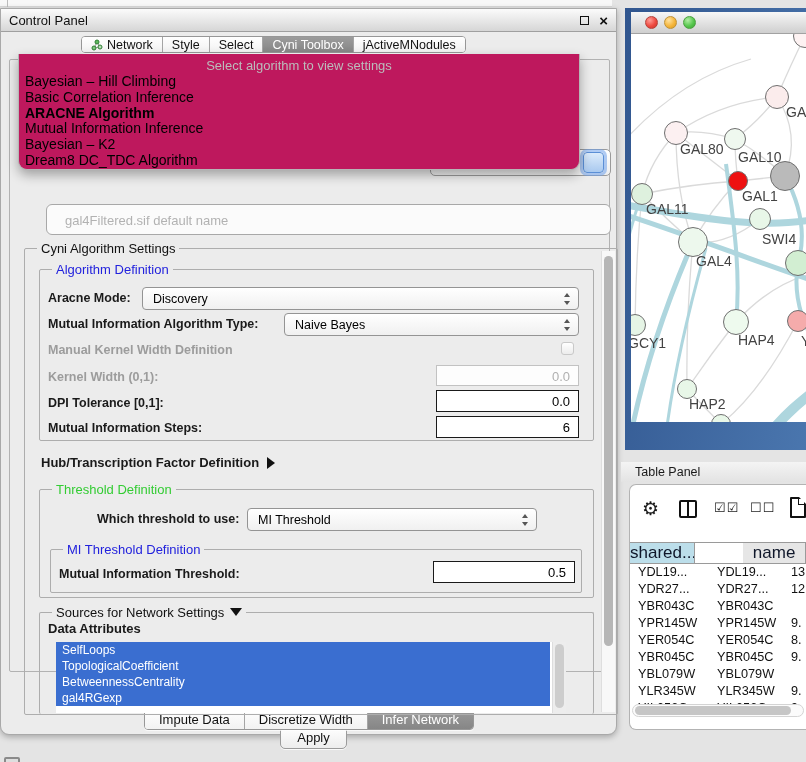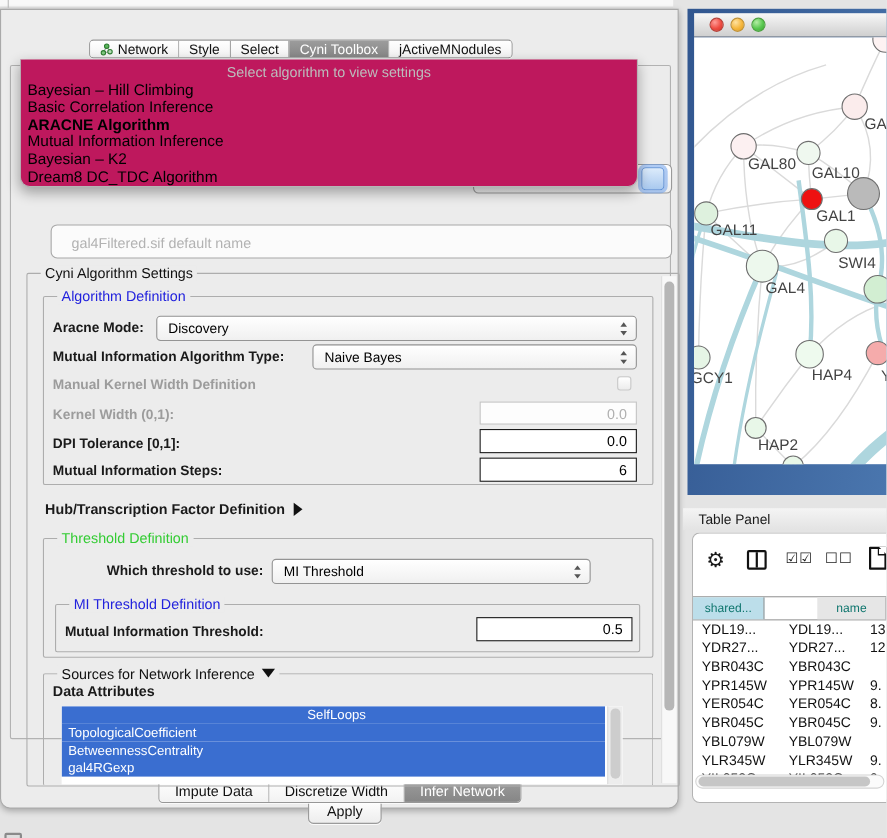--- a/index.html
+++ b/index.html
@@ -118,21 +118,21 @@
   #tp-toolbar { position:absolute; left:0; top:6px; width:100%; height:44px; }
   .gear-ic { position:absolute; left:12px; top:6px; font-size:19px; color:#1a1a1a; }
   .split-ic { position:absolute; left:49px; top:9px; width:18px; height:18px; border:2px solid #111; border-radius:2px; }
   .split-ic:before { content:""; position:absolute; left:6px; top:0; width:2px; height:14px; background:#111; }
   .cbpair { position:absolute; top:9px; font-size:13px; color:#1a1a1a; letter-spacing:1px; }
   .cb-checked { left:84px; }
   .cb-unchecked { left:120px; }
   .file-ic { position:absolute; left:160px; top:6px; width:16px; height:21px; border:2px solid #111; border-radius:1px; background:#fff; }
   .file-ic:before { content:""; position:absolute; right:-2px; top:-2px; border-left:7px solid transparent; border-top:7px solid #fff; box-shadow:-1px 1px 0 #111; }
   #tp-header { position:absolute; left:0; top:57px; width:100%; height:22px; display:flex; border-top:1px solid #9a9a9a; border-bottom:1px solid #9a9a9a; }
-  .hcell { height:100%; font-size:11px; color:#0f766e; text-align:center; line-height:20px; border-right:1px solid #9a9a9a; overflow:hidden; white-space:nowrap; }
+  .hcell { height:100%; font-size:17px; color:#0f172a; text-align:center; line-height:20px; border-right:1px solid #9a9a9a; overflow:hidden; white-space:nowrap; }
   .hcell.hl { background:#bcdeea; } .hcell.plain { background:#e6e6e6; }
   .hcell.c0 { width:81px; } .hcell.c1 { width:78px;margin-left:48px; } .hcell.c2 { flex:1; border-right:none; }
   #tp-body { position:absolute; left:0; top:79px; width:100%; height:150px; overflow:hidden; }
   .trow { display:flex; height:17px; }
   .tcell { font-size:12.7px; color:#111; white-space:nowrap; overflow:hidden; line-height:17px; }
   .tcell.c0 { width:81px; padding-left:8px; } .tcell.c1 { width:78px; padding-left:6px; } .tcell.c2 { flex:1; padding-left:2px; }
   #tp-hscroll { position:absolute; left:2px; top:219px; width:172px; height:13px; background:#fbfbfb; border:1px solid #d4d4d4; border-radius:7px; z-index:3; }
   #tp-hscroll .thumb { position:absolute; left:2px; top:1px; width:156px; height:9px; background:#c6c6c6; border-radius:5px; }
 
   #corner-icon { position:absolute; left:4px; top:757px; width:16px; height:14px; border:2px solid #8a8a8a; background:#dedede; border-radius:2px; }
@@ -140,20 +140,25 @@
 </head>
 <body>
 
 <div id="root">
 
   <div id="top-strip">
       <div class="tick"></div>
     </div>
 
   <div id="control-panel">
+    <div class="titlebar">
+      <span class="title">Control Panel</span>
+      <span class="float-btn"></span>
+      <span class="close-btn">×</span>
+    </div>
 
     <div class="seg" id="top-tabs">
         <div class="seg-item"><svg class="net-tab-icon" width="12" height="12" viewBox="0 0 12 12">
             <path d="M3 9 L6 3 L9 8 M3 9 L9 8" stroke="#9c9c9c" fill="none"></path>
             <circle cx="6" cy="3" r="2" fill="#5cb85c" stroke="#2e7d32"></circle>
             <circle cx="3" cy="9" r="2" fill="#7ec87e" stroke="#2e7d32"></circle>
             <circle cx="9" cy="8" r="2" fill="#b4ddb4" stroke="#2e7d32"></circle>
           </svg>Network</div>
         <div class="seg-item">Style</div>
         <div class="seg-item">Select</div>
@@ -217,24 +222,24 @@
           <div class="groupbox gb-blue" id="mi-group">
             <span class="gb-title" style="background:#ececec;">MI Threshold Definition</span>
             <span class="flabel" style="left:8px;top:17px;">Mutual Information Threshold:</span>
             <div class="numfield strong" style="left:382px;top:11px;width:142px;height:22px;">
               <span class="nval">0.5</span>
             </div>
           </div>
         </div>
 
         <div class="groupbox" id="sources-group">
-          <span class="gb-title"><span>Sources for Network Inference</span><span class="tri-down"></span></span>
+          <span class="gb-title"><span>Sources for Network Settings</span><span class="tri-down"></span></span>
           <span class="flabel" style="left:8px;top:8px;font-size:13px;">Data Attributes</span>
           <div id="attr-list">
-            <div class="attr-item" style="background: rgb(58, 110, 208); text-align: center;">SelfLoops</div>
+            <div class="attr-item" style="background: rgb(58, 110, 208);">SelfLoops</div>
               <div class="attr-item" style="background: rgb(58, 110, 208);">TopologicalCoefficient</div>
               <div class="attr-item" style="background: rgb(58, 110, 208);">BetweennessCentrality</div>
               <div class="attr-item" style="background: rgb(58, 110, 208);">gal4RGexp</div>
               <div id="attr-scroll">
                 <div class="thumb"></div>
               </div>
           </div>
         </div>
       </div>
 

